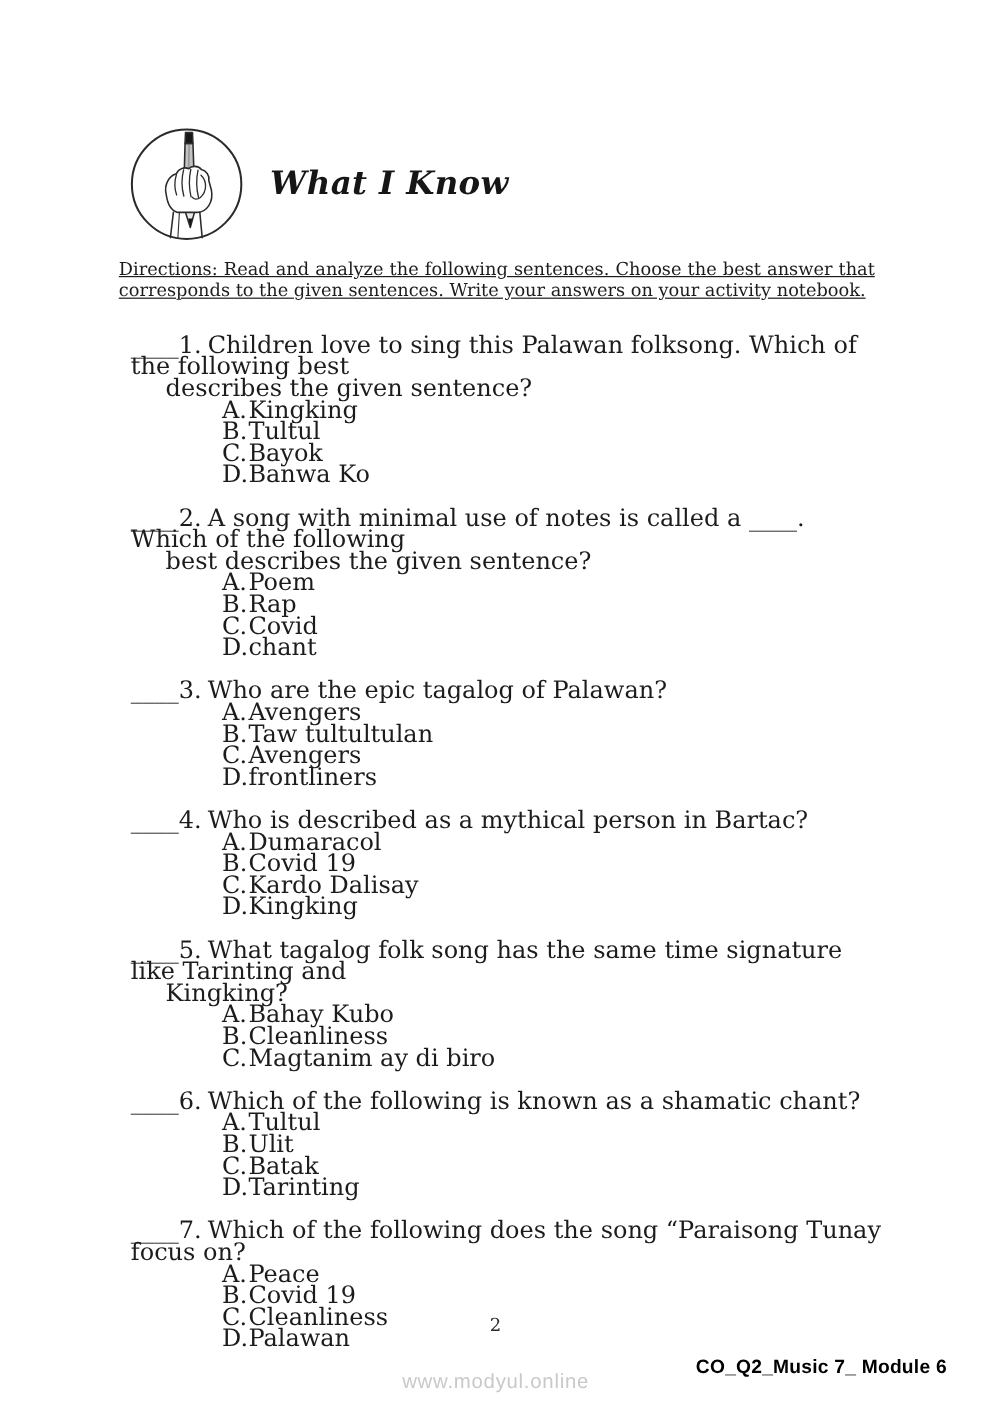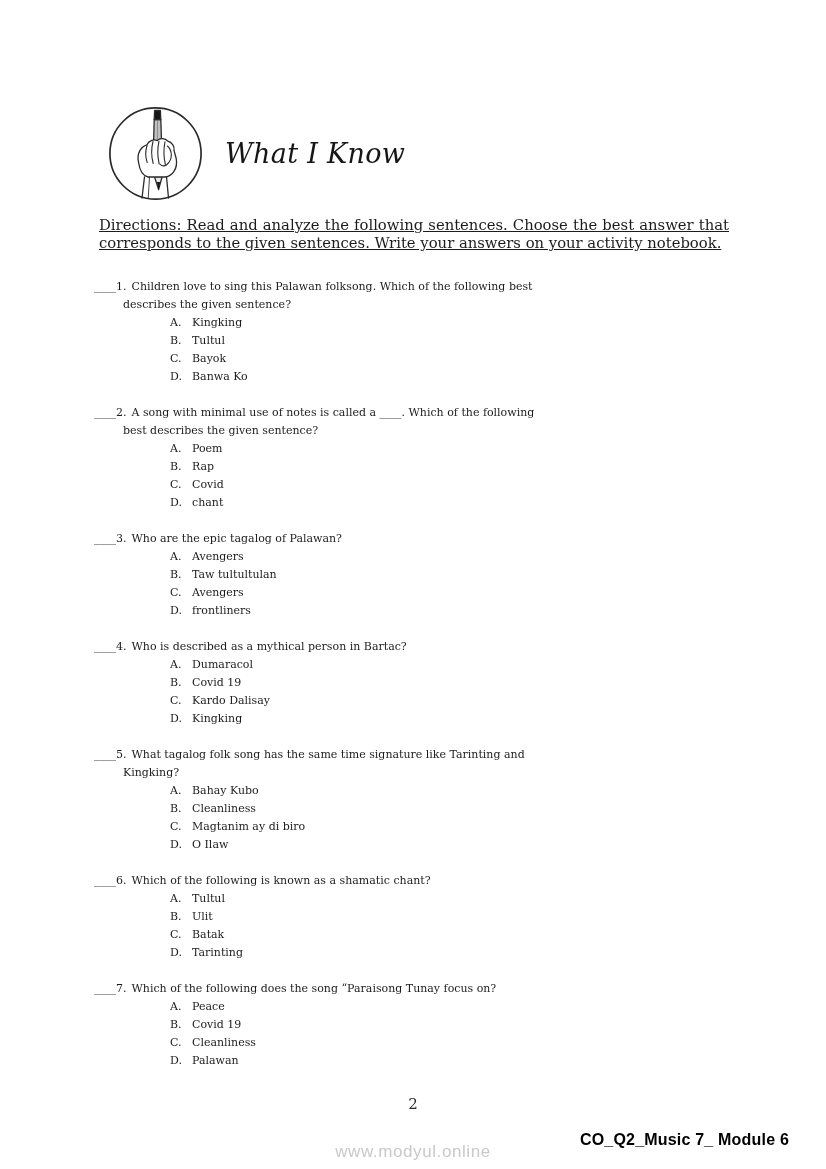--- a/index.html
+++ b/index.html
@@ -21,21 +21,21 @@
   .header {
     position: absolute;
     left: 108px; top: 106px;
     display: flex; align-items: center;
     gap: 22px;
   }
   .icon-wrap { width: 95px; height: 95px; flex: 0 0 auto; }
   .title {
     margin: 0;
     font-family: "DejaVu Serif", serif;
-    font-weight: normal;
+    font-weight: bold;
     font-style: italic;
     font-size: 27px;
     color: #161616;
     letter-spacing: 0.3px;
     white-space: nowrap;
   }
 
   
   .directions {
     position: absolute;
@@ -44,23 +44,23 @@
     font-size: 14.8px;
     line-height: 18px;
     text-decoration: underline;
   }
   .dir-line1 { text-align: justify; text-align-last: justify; white-space: normal; }
   .dir-line2 { text-align: left; }
 
   
   .questions {
     position: absolute;
-    left: 94px; top: 278px;
+    left: 109px; top: 278px;
     width: 630px;
-    font-size: 11px;
+    font-size: 20px;
     line-height: 18px;
   }
   .question { margin: 0 0 18px 0; }
   .q-first { white-space: nowrap; }
   .q-blank { letter-spacing: 0; }
   .q-num { }
   .q-text { margin-left: 5px; white-space: normal; }
   .q-cont { margin-left: 29px; }
   .option { padding-left: 76px; }
   .opt-letter { display: inline-block; width: 22px; }
@@ -190,21 +190,20 @@
   <section class="question">
     <div class="q-first"><span class="q-blank">____</span><span class="q-num">5.</span><span class="q-text">What tagalog folk song has the same time signature like Tarinting and</span></div>
     <div class="q-cont">Kingking?</div>
     <div class="q-options">
   <div class="option"><span class="opt-letter">A.</span><span class="opt-text">Bahay Kubo</span></div>
 
   <div class="option"><span class="opt-letter">B.</span><span class="opt-text">Cleanliness</span></div>
 
   <div class="option"><span class="opt-letter">C.</span><span class="opt-text">Magtanim ay di biro</span></div>
 
-  <div class="option"><span class="opt-letter">D.</span><span class="opt-text">O Ilaw</span></div>
 </div>
   </section>
 
   <section class="question">
     <div class="q-first"><span class="q-blank">____</span><span class="q-num">6.</span><span class="q-text">Which of the following is known as a shamatic chant?</span></div>
 
     <div class="q-options">
   <div class="option"><span class="opt-letter">A.</span><span class="opt-text">Tultul</span></div>
 
   <div class="option"><span class="opt-letter">B.</span><span class="opt-text">Ulit</span></div>

